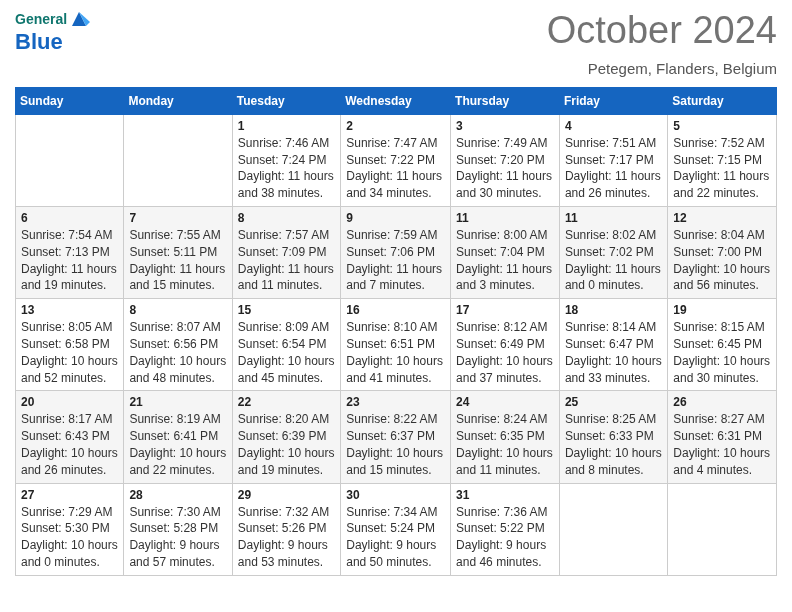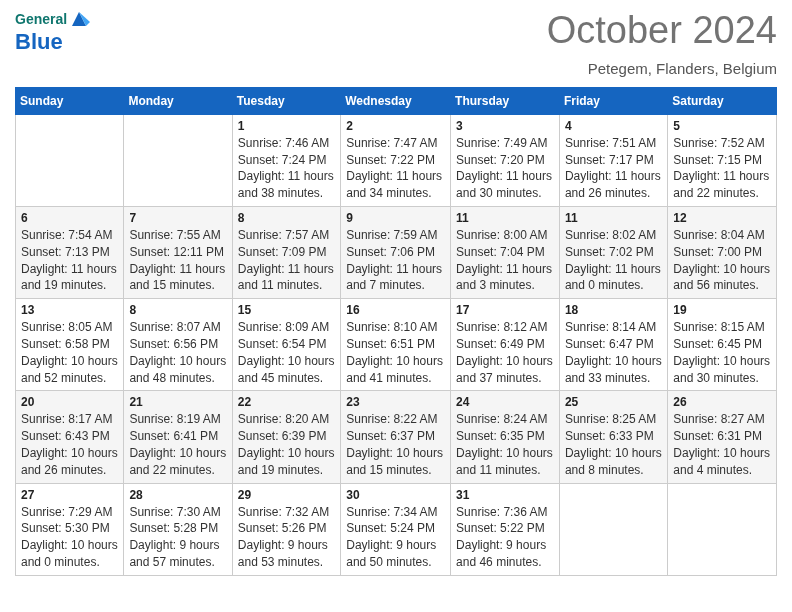--- a/index.html
+++ b/index.html
@@ -181,21 +181,21 @@
           <div class="day-info">
             <span>Sunrise: 7:54 AM</span><br>
             <span>Sunset: 7:13 PM</span><br>
             <span>Daylight: 11 hours and 19 minutes.</span>
           </div>
         </td>
           <td>
           <span class="day-number">7</span>
           <div class="day-info">
             <span>Sunrise: 7:55 AM</span><br>
-            <span>Sunset: 12:11 PM</span><br>
+            <span>Sunset: 5:11 PM</span><br>
             <span>Daylight: 11 hours and 15 minutes.</span>
           </div>
         </td>
           <td>
           <span class="day-number">8</span>
           <div class="day-info">
             <span>Sunrise: 7:57 AM</span><br>
             <span>Sunset: 7:09 PM</span><br>
             <span>Daylight: 11 hours and 11 minutes.</span>
           </div>

